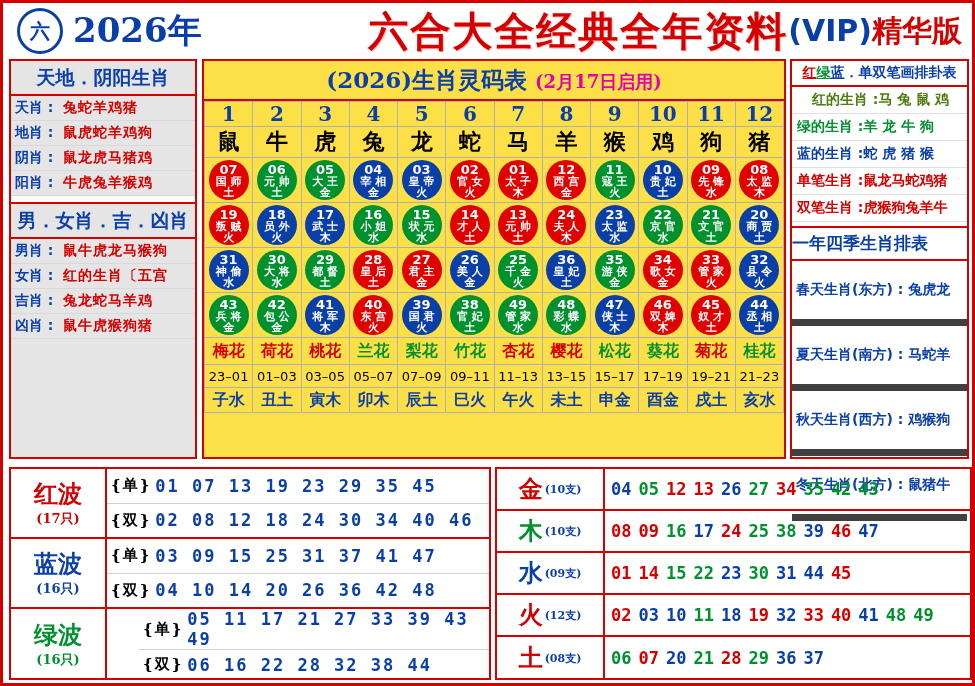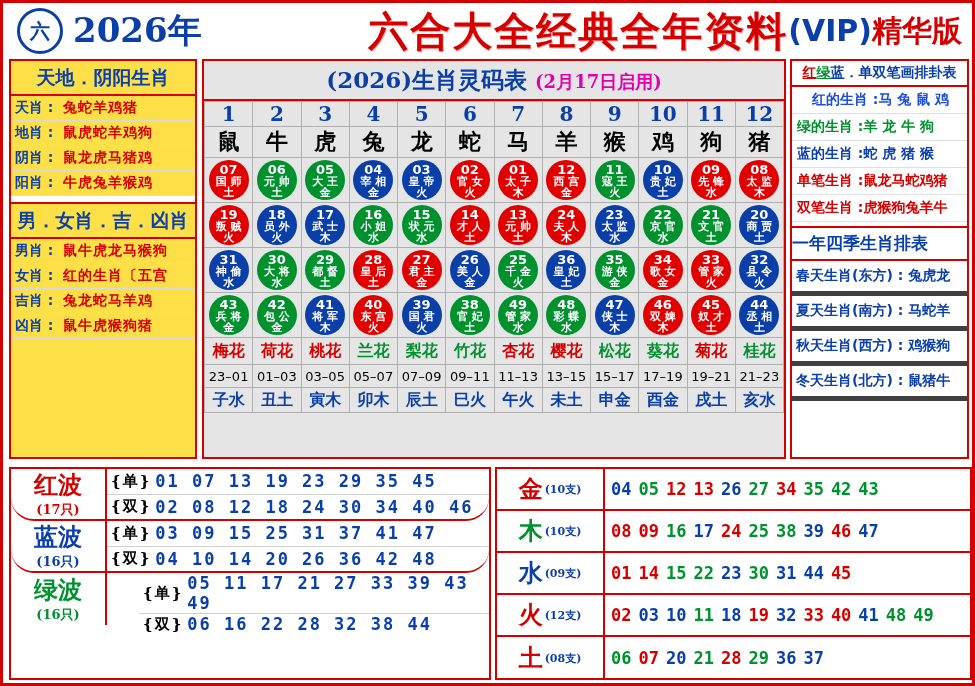--- a/index.html
+++ b/index.html
@@ -35,22 +35,22 @@
     flex:1;text-align:right;color:#d40000;font-size:40px;font-weight:bold;
     letter-spacing:2px;font-family:"DejaVu Serif","Liberation Serif",serif;
     text-shadow:1px 1px 0 #ffb3b3;
   }
   .vip{font-size:30px;font-weight:bold;margin-right:10px;}
   .vip .v{color:#0b3fa8;}
   .vip .p{color:#d40000;}
 
   
   .cols{position:absolute;left:3px;top:56px;width:966px;height:405px;}
-  .colL{position:absolute;left:3px;top:0;width:188px;height:400px;border:2px solid #d40000;box-sizing:border-box;background:#fde047;}
-  .colC{position:absolute;left:196px;top:0;width:584px;height:400px;border:2px solid #d40000;box-sizing:border-box;background:#e5e5e5;}
+  .colL{position:absolute;left:3px;top:0;width:188px;height:400px;border:2px solid #d40000;box-sizing:border-box;background:#e5e5e5;}
+  .colC{position:absolute;left:196px;top:0;width:584px;height:400px;border:2px solid #d40000;box-sizing:border-box;background:#fde047;}
   .colR{position:absolute;left:784px;top:0;width:179px;height:400px;border:2px solid #d40000;box-sizing:border-box;background:#fff;}
   .lhead{
     text-align:center;color:#0b3fa8;font-size:19px;font-weight:bold;
     padding:4px 0 3px;border-bottom:2px solid #d40000;
     font-family:"DejaVu Serif","Liberation Serif",serif;
   }
   .lrow{
     display:flex;align-items:center;padding:3px 4px;border-bottom:1px solid #d9d9d9;
     font-size:14px;font-weight:bold;white-space:nowrap;
   }
@@ -99,37 +99,37 @@
     font-size:14px;font-weight:bold;
   }
   .rhead .a{color:#d40000;text-decoration:underline;}
   .rhead .b{color:#00912f;text-decoration:underline;}
   .rhead .c{color:#0b3fa8;text-decoration:underline;}
   .rhead .d{color:#0b3fa8;}
   .rrow{
     padding:4px 5px;font-size:14px;font-weight:bold;white-space:nowrap;
     border-bottom:1px solid #e0e0e0;
   }
-  .rrow.red{color:#1d4ed8;padding-left:20px;}
+  .rrow.red{color:#4d7c0f;padding-left:20px;}
   .rrow.green{color:#00912f;}
   .rrow.blue{color:#0b3fa8;}
   .rrow.dark{color:#d40000;}
   .rsplit{border-bottom:2px solid #d40000;height:4px;}
   .rsub{
     text-align:left;color:#0b3fa8;font-size:17px;font-weight:bold;
     padding:4px 0;border-bottom:2px solid #d40000;
     font-family:"DejaVu Serif","Liberation Serif",serif;
   }
-  .rseason{padding:6px 4px;font-size:14px;font-weight:bold;color:#0b3fa8;white-space:nowrap;border-bottom:5px solid #404040;}
+  .rseason{padding:20px 4px;font-size:14px;font-weight:bold;color:#0b3fa8;white-space:nowrap;border-bottom:7px solid #404040;}
 
   
   .bottom{position:absolute;left:6px;top:464px;width:960px;height:216px;}
   .bl{position:absolute;left:0;top:0;width:482px;height:213px;border:2px solid #d40000;box-sizing:border-box;}
   .br{position:absolute;left:486px;top:0;width:477px;height:213px;border:2px solid #d40000;box-sizing:border-box;}
-  .wave{display:flex;height:52px;border-bottom:2px solid #d40000;box-sizing:border-box;border-radius:23px;}
+  .wave{display:flex;height:70px;border-bottom:2px solid #d40000;box-sizing:border-box;}
   .wave:last-child{border-bottom:none;gap:32px;}
   .wave .lbl{
     width:96px;flex:none;border-right:2px solid #d40000;box-sizing:border-box;
     display:flex;flex-direction:column;align-items:center;justify-content:center;
     font-family:"DejaVu Serif","Liberation Serif",serif;
   }
   .wave .lbl .big{font-size:24px;font-weight:bold;}
   .wave .lbl .small{font-size:13px;font-weight:bold;}
   .wave .nums{flex:1;display:flex;flex-direction:column;}
   .wave .nline{

